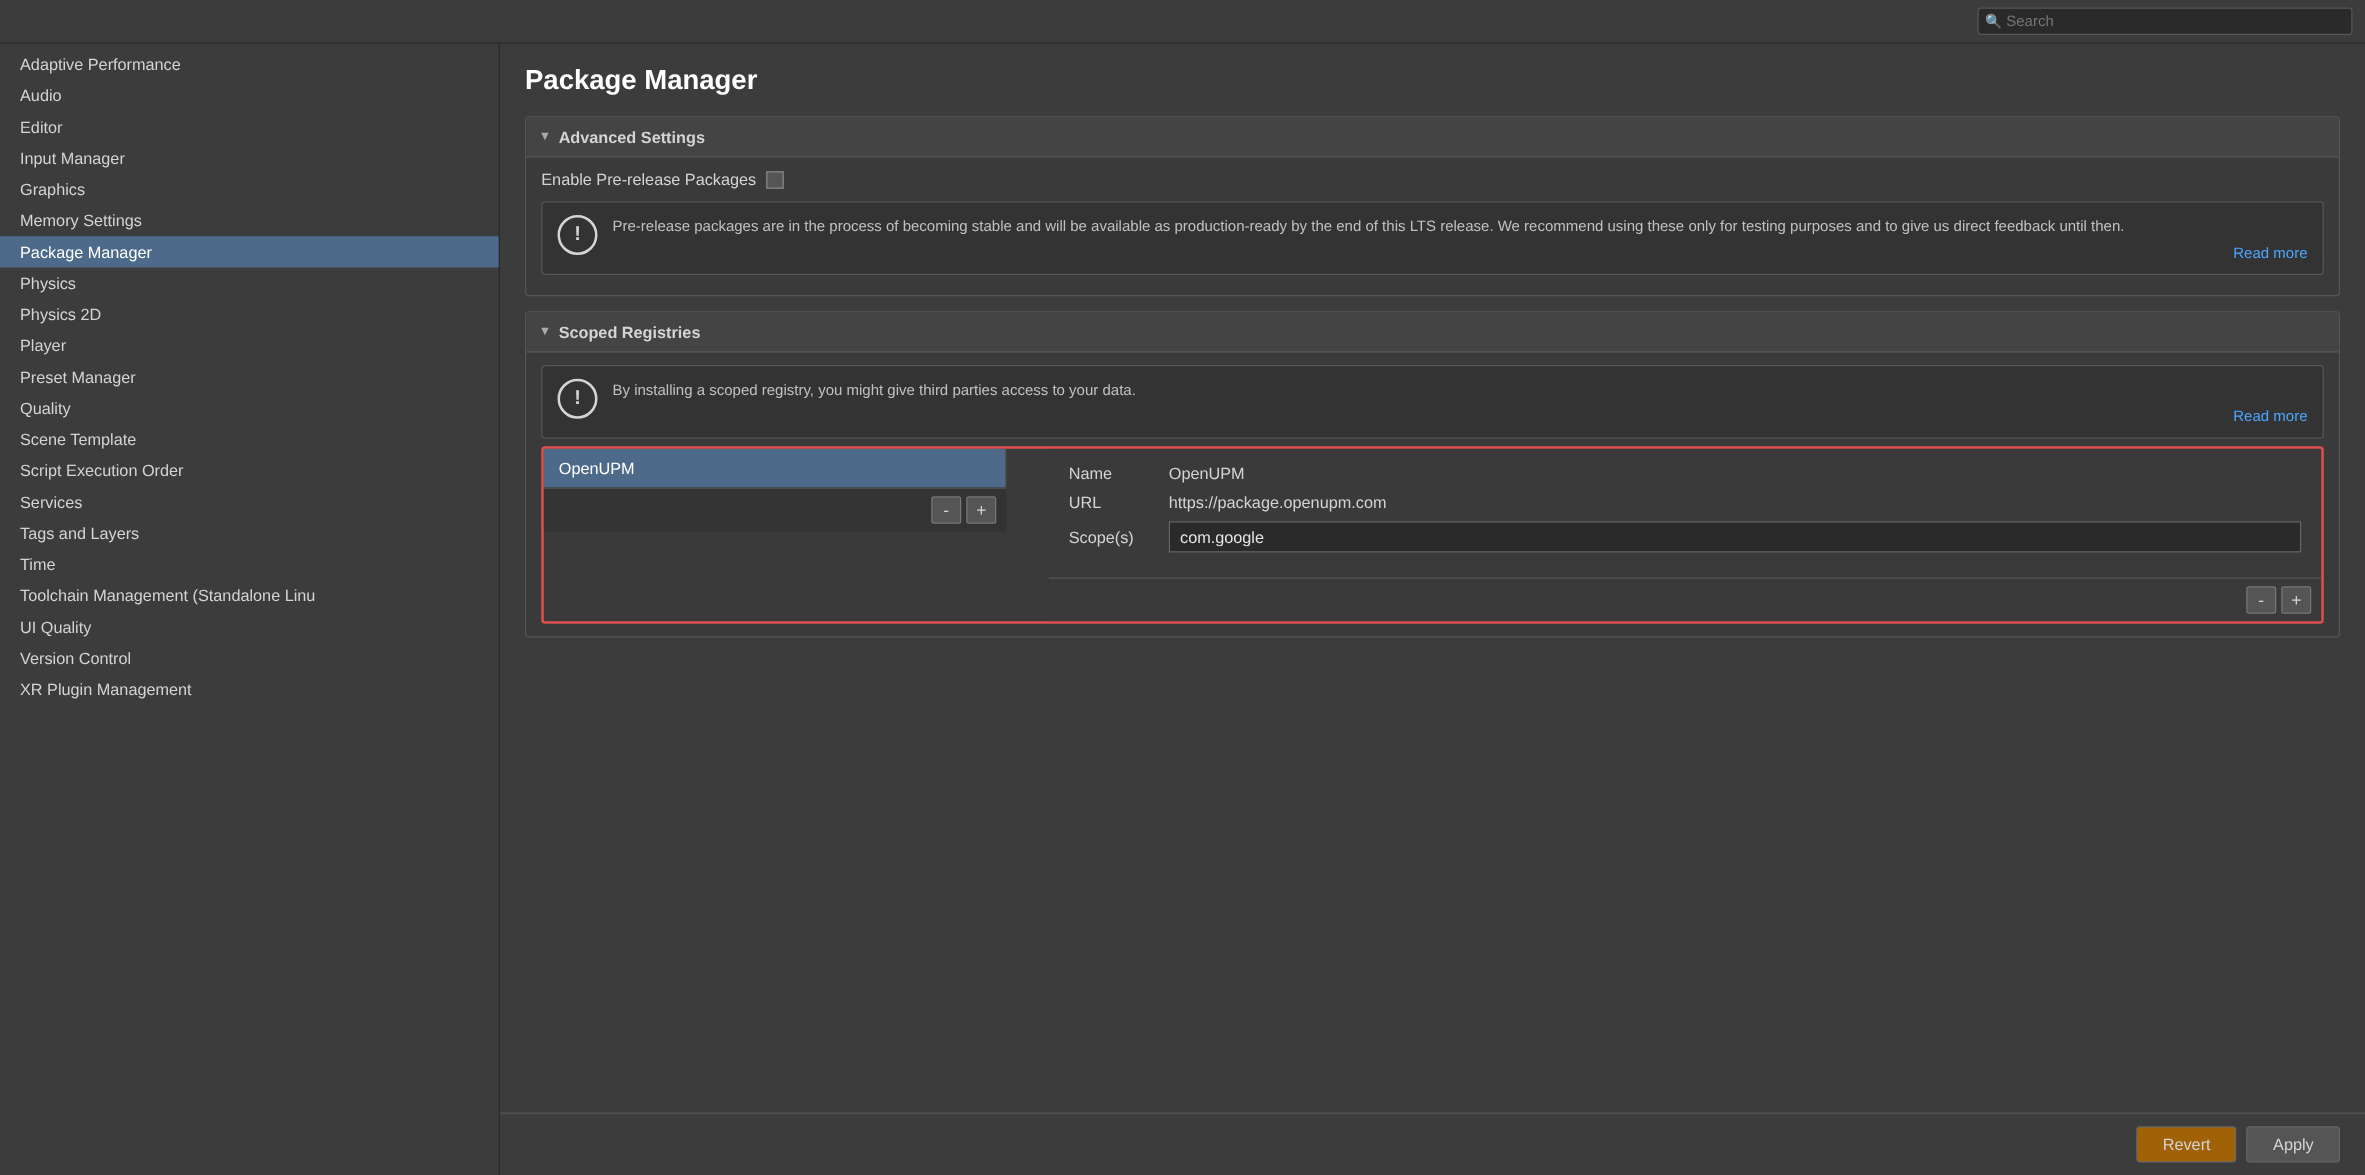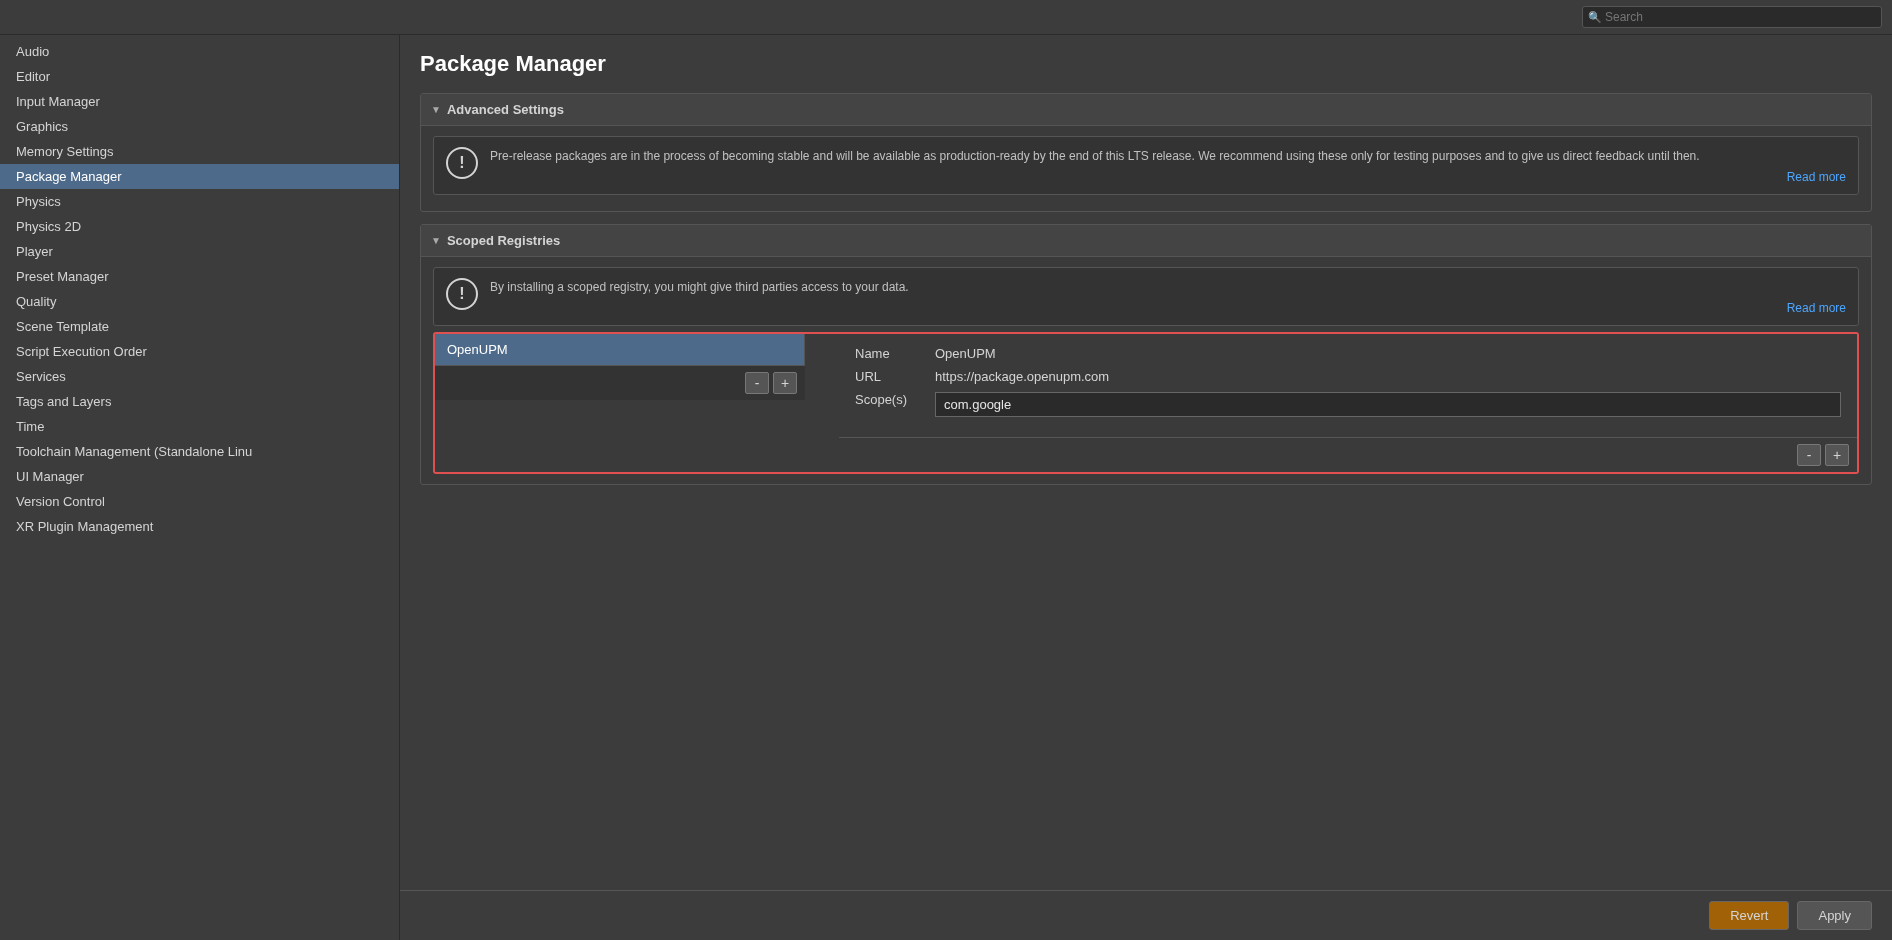--- a/index.html
+++ b/index.html
@@ -206,21 +206,21 @@
       background: #4d6a8a;
       color: #fff;
     }
     .registry-detail {
       flex: 1;
       background: #3a3a3a;
       padding: 12px 16px;
     }
     .field-row {
       display: flex;
-      align-items: flex-start;
+      align-items: center;
       margin-bottom: 8px;
     }
     .field-label {
       width: 80px;
       color: #d4d4d4;
       font-size: 13px;
       flex-shrink: 0;
     }
     .field-value {
       color: #d4d4d4;
@@ -298,53 +298,58 @@
   <div class="search-container">
     <span class="search-icon-inner">🔍</span>
     <input class="search-input" type="text" placeholder="Search" style="">
   </div>
 </div>
 
 <div class="main-layout">
 
   <div class="sidebar">
 
+  <div class="sidebar-item">Adaptive Performance</div>
       <div class="sidebar-item">Audio</div>
       <div class="sidebar-item">Editor</div>
       <div class="sidebar-item">Input Manager</div>
       <div class="sidebar-item">Graphics</div>
       <div class="sidebar-item">Memory Settings</div>
       <div class="sidebar-item active">Package Manager</div>
       <div class="sidebar-item">Physics</div>
       <div class="sidebar-item">Physics 2D</div>
       <div class="sidebar-item">Player</div>
       <div class="sidebar-item">Preset Manager</div>
       <div class="sidebar-item">Quality</div>
       <div class="sidebar-item">Scene Template</div>
       <div class="sidebar-item">Script Execution Order</div>
       <div class="sidebar-item">Services</div>
       <div class="sidebar-item">Tags and Layers</div>
       <div class="sidebar-item">Time</div>
       <div class="sidebar-item">Toolchain Management (Standalone Linu</div>
-      <div class="sidebar-item">UI Manager</div>
+      <div class="sidebar-item">UI Quality</div>
       <div class="sidebar-item">Version Control</div>
       <div class="sidebar-item">XR Plugin Management</div>
     </div>
 
   <div class="content">
     <div class="content-inner">
 
       <div class="page-title">Package Manager</div>
 
       <div class="section">
         <div class="section-header">
           <span class="triangle-icon">▼</span>
           <span class="section-header-label">Advanced Settings</span>
         </div>
         <div class="section-body">
+          <div class="toggle-row">
+            <span class="toggle-label">Enable Pre-release Packages</span>
+            <span class="toggle-checkbox"></span>
+          </div>
           <div class="info-box">
             <div class="info-icon">!</div>
             <div style="flex:1;">
               <div class="info-text">Pre-release packages are in the process of becoming stable and will be available as production-ready by the end of this LTS release. We recommend using these only for testing purposes and to give us direct feedback until then.</div>
               <div class="read-more-link">
                 <a href="#">Read more</a>
               </div>
             </div>
           </div>
         </div>

